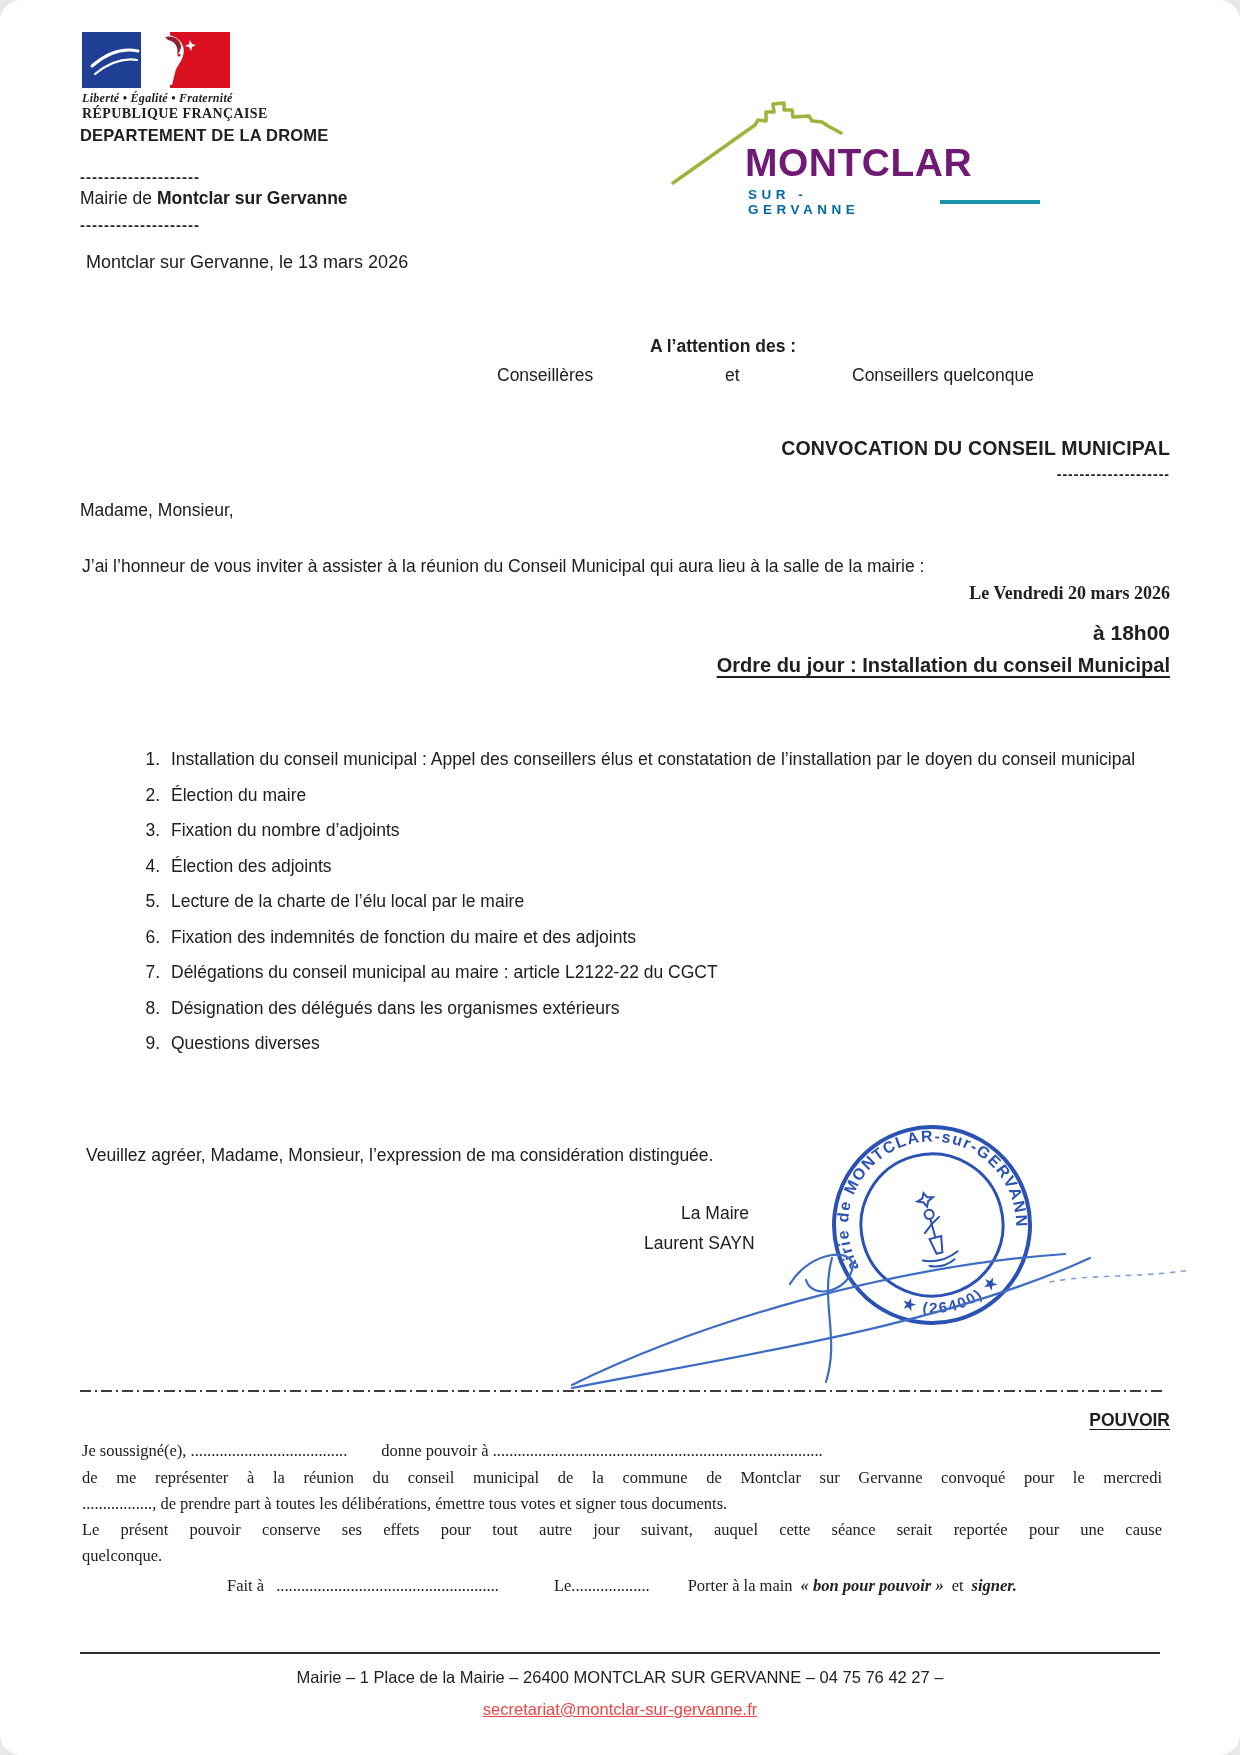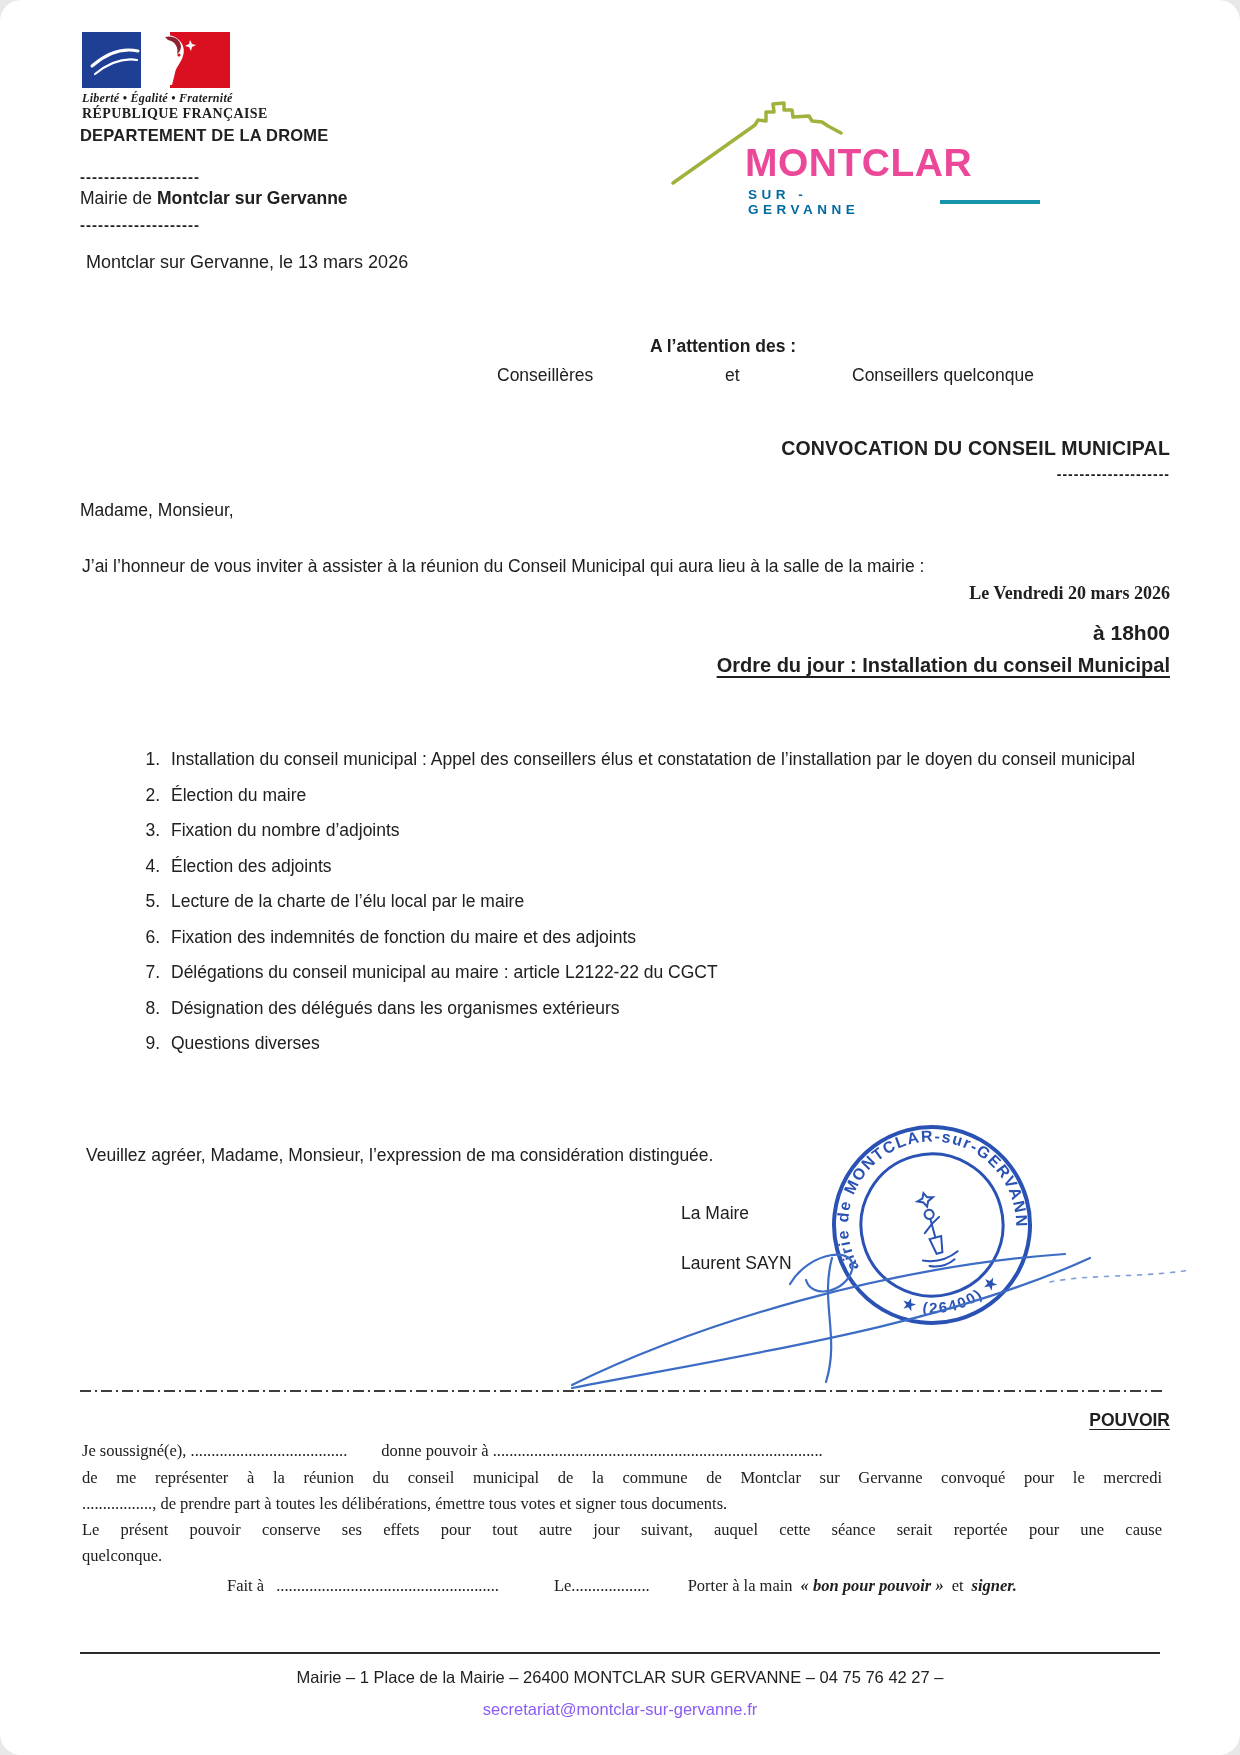--- a/index.html
+++ b/index.html
@@ -17,42 +17,42 @@
   .rf-rep{left:82px;top:106px;font-size:14px;font-weight:bold;letter-spacing:.4px;}
   .rf-dept{left:80px;top:126px;font-size:16.5px;font-weight:bold;letter-spacing:.2px;}
   .dash-row{font-size:15px;font-weight:bold;letter-spacing:1px;color:#222;}
   .d1{left:80px;top:168px;}
   .d2{left:80px;top:216px;}
   .mairie-line{left:80px;top:188px;font-size:17.5px;}
   .mairie-line .name{font-weight:bold;margin-left:5px;}
   
   .mc-logo{left:660px;top:95px;width:380px;height:112px;}
   .mc-hill{position:absolute;left:0;top:0;}
-  .mc-name{position:absolute;left:85px;top:46px;font-size:39px;font-weight:800;letter-spacing:.5px;color:#ec4899;}
+  .mc-name{position:absolute;left:85px;top:46px;font-size:39px;font-weight:800;letter-spacing:.5px;color:#701a75;}
   .mc-subrow{position:absolute;left:88px;top:92px;display:flex;align-items:center;}
   .mc-sub{font-size:13.5px;font-weight:bold;letter-spacing:4.5px;color:#0369a1;}
   .mc-rule{display:inline-block;width:100px;height:3.5px;background:#1795af;margin-left:14px;}
   
   .dateline{left:86px;top:252px;font-size:18px;}
   .att-heading{left:523px;top:336px;width:400px;text-align:center;font-size:17.5px;font-weight:bold;}
   .att-left{left:497px;top:365px;font-size:17.5px;}
   .att-mid{left:725px;top:365px;font-size:17.5px;}
   .att-right{left:852px;top:365px;font-size:17.5px;}
   .subject-title{top:437px;font-size:19.5px;font-weight:bold;letter-spacing:.2px;}
   .subject-dashes{top:466px;font-size:14px;font-weight:bold;letter-spacing:1px;}
   .salutation{left:80px;top:500px;font-size:17.5px;}
   .intro{left:82px;top:556px;width:1080px;font-size:17.5px;}
   .meet-date{top:583px;font-size:18px;font-weight:bold;font-family:Liberation Serif, serif;}
   .meet-time{top:621px;font-size:21px;font-weight:bold;}
   .agenda-heading{top:654px;font-size:20px;font-weight:bold;text-decoration:underline;text-underline-offset:4px;}
   ol.agenda{left:117px;top:742px;width:1000px;margin:0;padding:0 0 0 48px;font-size:17.5px;line-height:35.5px;}
   ol.agenda li{text-align:justify;padding-left:6px;}
   .closing{left:86px;top:1145px;font-size:17.5px;}
   .sig-role{left:681px;top:1203px;font-size:17.5px;}
-  .sig-name{left:681px;top:1233px;font-size:17.5px;margin-top:20px;}
+  .sig-name{left:644px;top:1233px;font-size:17.5px;}
   .stamp{left:827px;top:1120px;transform:rotate(-15deg);}
   .signature-svg{left:490px;top:1232px;}
   
   .divider{left:80px;top:1390px;width:1085px;height:2px;
     background:repeating-linear-gradient(90deg,#3d3d3d 0 11px,transparent 11px 15px,#3d3d3d 15px 17px,transparent 17px 21px);}
   .pv-heading{top:1410px;font-size:17.5px;font-weight:bold;text-decoration:underline;text-underline-offset:3px;}
   .pv{font-size:16.5px;font-family:Liberation Serif, serif;}
   .pv-l1{left:82px;top:1441px;width:1080px;display:flex;}
   .pv-l1 .gap{width:34px;}
   .pv-l2{left:82px;top:1468px;width:1080px;text-align:justify;text-align-last:justify;}
@@ -62,21 +62,21 @@
   .pv-l6{left:82px;top:1576px;width:1080px;display:flex;align-items:baseline;justify-content:center;}
   .pv-l6 .g1{width:12px;}
   .pv-l6 .g2{width:55px;}
   .pv-l6 .g3{width:38px;}
   .pv-l6 .g4{width:8px;}
   .bi{font-weight:bold;font-style:italic;}
   
   .footer-rule{left:80px;top:1652px;width:1080px;height:1.5px;background:#2b2b2b;}
   .footer-address{top:1668px;left:80px;right:80px;text-align:center;font-size:16.5px;}
   .footer-email{top:1700px;left:80px;right:80px;text-align:center;font-size:16.5px;}
-  .footer-email a{color:#8b5cf6;cursor:pointer;}
+  .footer-email a{color:#ef4444;text-decoration:underline;cursor:pointer;}
 </style>
 </head>
 <body>
 
 <div class="page">
 
   <svg class="abs rf-flag" width="148" height="56" viewBox="0 0 148 56">
     <rect x="0" y="0" width="59" height="56" fill="#1e3f94"></rect>
     <rect x="59" y="0" width="29" height="56" fill="#ffffff"></rect>
     <rect x="88" y="0" width="60" height="56" fill="#da1021"></rect>

